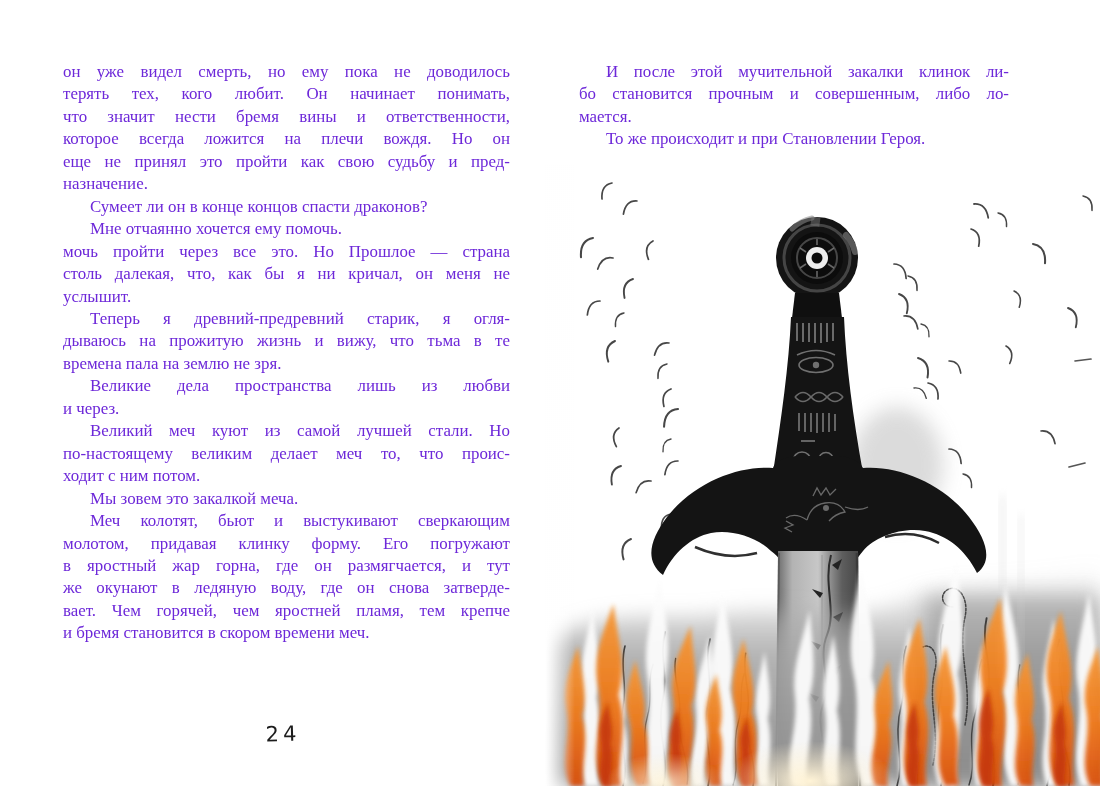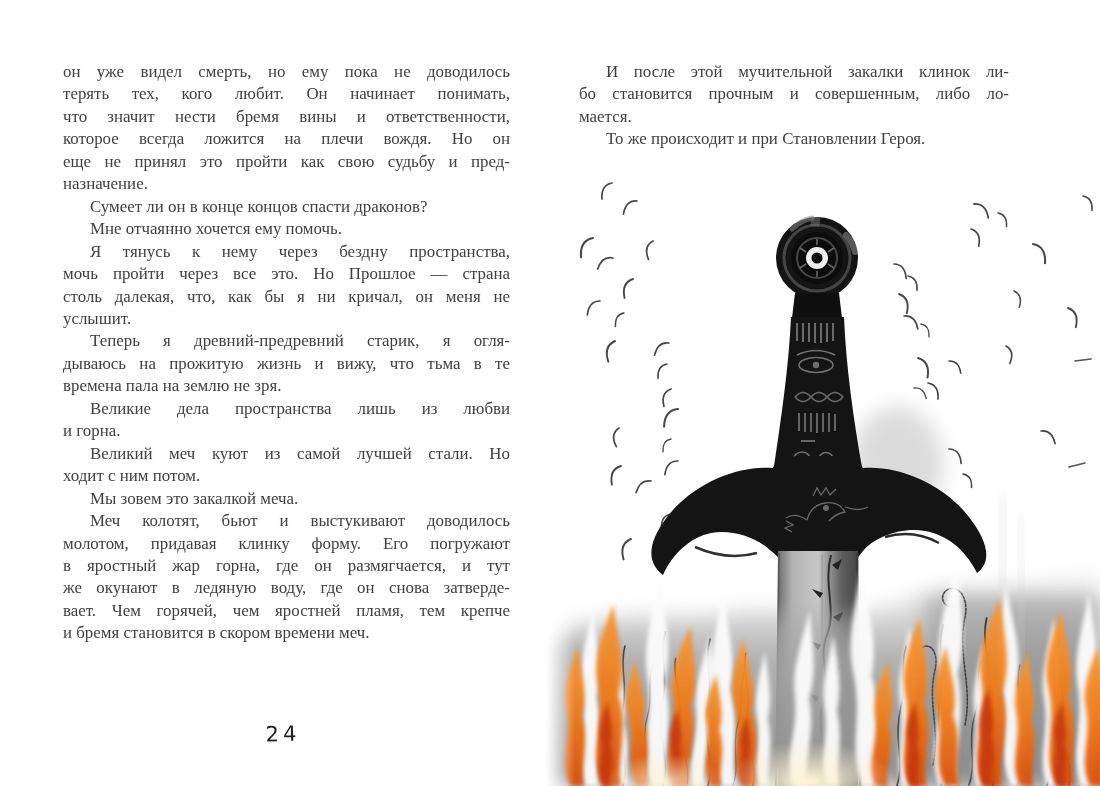--- a/index.html
+++ b/index.html
@@ -1,19 +1,19 @@
 <!DOCTYPE html>
 <html style="--flame-orange: #ee7a1b; --flame-orange-light: #f59b3c; --flame-red: #c33607; --smoke-gray: #a6a6a6; --glow: #fff3d6; --ink: #141414;"><head>
 <meta charset="utf-8">
 <style>
   html,body{margin:0;padding:0;background:#ffffff;}
   body{width:1100px;height:786px;overflow:hidden;
        font-family:"Liberation Serif", serif;}
   .spread{position:relative;width:1100px;height:786px;background:#ffffff;}
-  .page-text{position:absolute;color:#404040;font-size:16.9px;line-height:22.45px;}
+  .page-text{position:absolute;color:#6d28d9;font-size:16.9px;line-height:22.45px;}
   .page-text.left{left:63px;top:61px;width:447px;}
   .page-text.right{left:579px;top:61px;width:430px;}
   .bline{text-align:justify;text-align-last:justify;}
   .bline.last{text-align-last:left;}
   .bline.indent{text-indent:27px;}
   .page-number{position:absolute;left:240px;top:722px;width:86px;text-align:center;
        font-family:"DejaVu Sans", sans-serif;font-size:21px;letter-spacing:4px;
        color:#1c1c1c;transform:rotate(-1.5deg);}
   .illustration{position:absolute;left:545px;top:165px;width:555px;height:621px;}
   .tendril{stroke:#3d3d3d;stroke-width:1.5;fill:none;stroke-dasharray:2.5,1.6;}
@@ -25,33 +25,33 @@
 
   <div class="page-text left" id="left-text">
       <div class="bline">он уже видел смерть, но ему пока не доводилось</div>
       <div class="bline">терять тех, кого любит. Он начинает понимать,</div>
       <div class="bline">что значит нести бремя вины и ответственности,</div>
       <div class="bline">которое всегда ложится на плечи вождя. Но он</div>
       <div class="bline">еще не принял это пройти как свою судьбу и пред-</div>
       <div class="bline last">назначение.</div>
       <div class="bline last indent">Сумеет ли он в конце концов спасти драконов?</div>
       <div class="bline last indent">Мне отчаянно хочется ему помочь.</div>
-      <div class="bline indent">Я тянусь к нему через бездну пространства,</div>
       <div class="bline">мочь пройти через все это. Но Прошлое — страна</div>
       <div class="bline">столь далекая, что, как бы я ни кричал, он меня не</div>
       <div class="bline last">услышит.</div>
       <div class="bline indent">Теперь я древний-предревний старик, я огля-</div>
       <div class="bline">дываюсь на прожитую жизнь и вижу, что тьма в те</div>
       <div class="bline last">времена пала на землю не зря.</div>
       <div class="bline indent">Великие дела пространства лишь из любви</div>
-      <div class="bline last">и горна.</div>
+      <div class="bline last">и через.</div>
       <div class="bline indent">Великий меч куют из самой лучшей стали. Но</div>
+      <div class="bline">по-настоящему великим делает меч то, что проис-</div>
       <div class="bline last">ходит с ним потом.</div>
       <div class="bline last indent">Мы зовем это закалкой меча.</div>
-      <div class="bline indent">Меч колотят, бьют и выстукивают доводилось</div>
+      <div class="bline indent">Меч колотят, бьют и выстукивают сверкающим</div>
       <div class="bline">молотом, придавая клинку форму. Его погружают</div>
       <div class="bline">в яростный жар горна, где он размягчается, и тут</div>
       <div class="bline">же окунают в ледяную воду, где он снова затверде-</div>
       <div class="bline">вает. Чем горячей, чем яростней пламя, тем крепче</div>
       <div class="bline last">и бремя становится в скором времени меч.</div>
     </div>
 
   <div class="page-number">24</div>
 
   <div class="page-text right" id="right-text">

